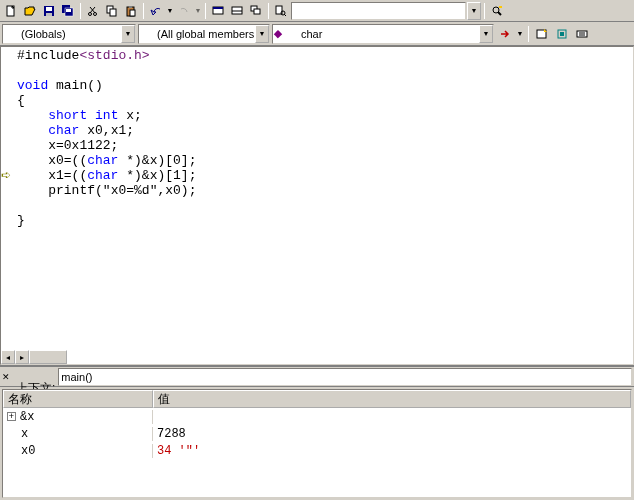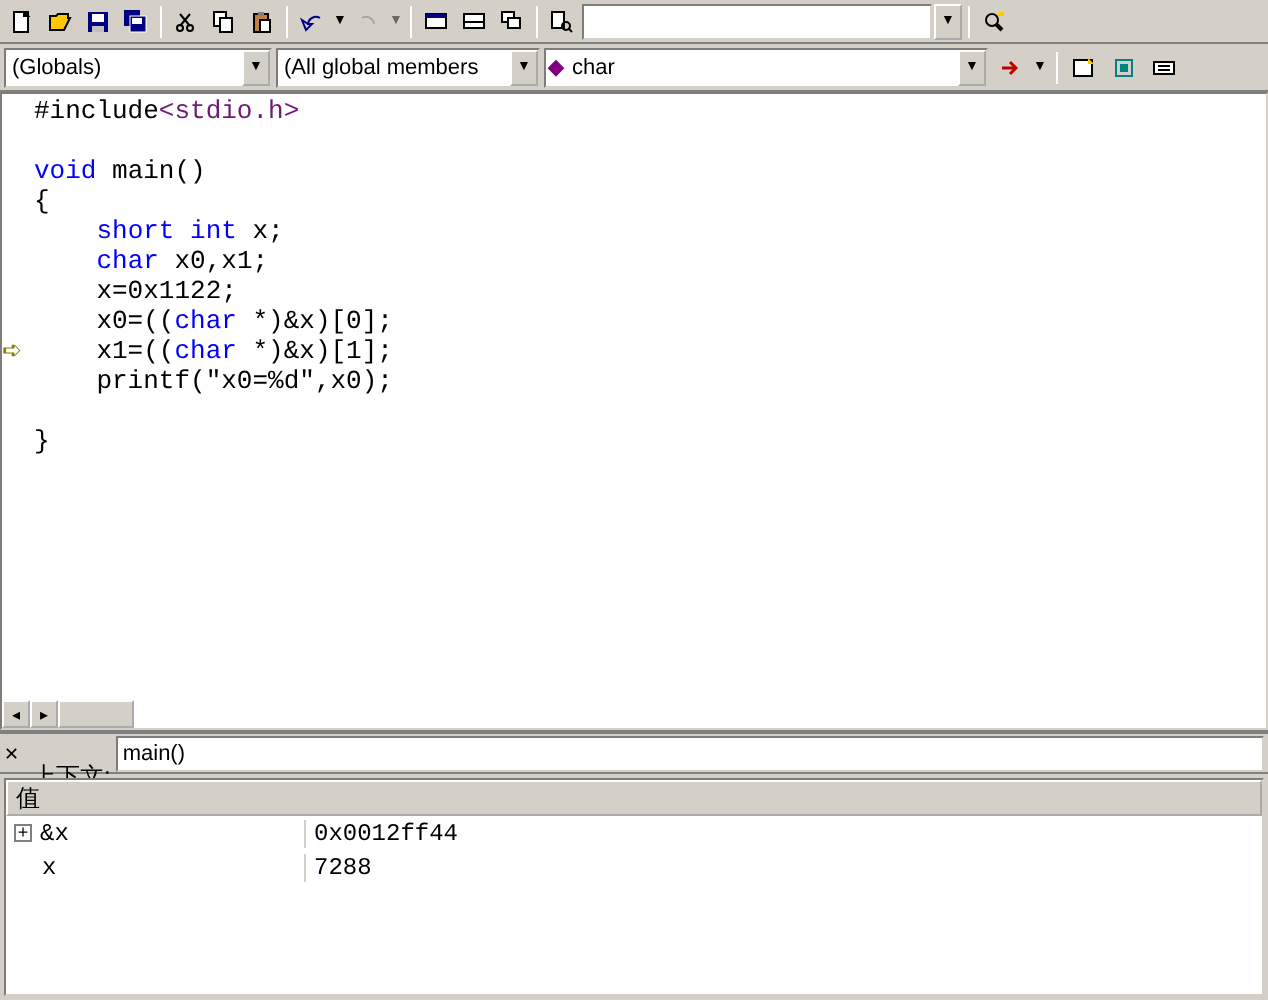--- a/index.html
+++ b/index.html
@@ -64,21 +64,21 @@
       gap: 2px;
     }
     .combo {
       display: flex;
       align-items: center;
       height: 20px;
       border: 1px inset #d4d0c8;
       background: #fff;
     }
     .combo-text {
-      padding: 0 3px;
+      padding: 0 18px;
       background: #fff;
       height: 18px;
       line-height: 18px;
       overflow: hidden;
       white-space: nowrap;
     }
     .combo-arrow {
       width: 14px;
       height: 18px;
       background: #d4d0c8;
@@ -384,31 +384,37 @@
 </div>
 
 <div class="watch-panel" style="height:135px">
   <div class="watch-header">
     <span class="close-x">✕</span>
     <span class="ctx-label">上下文:</span>
     <input class="combo-input" style="flex: 1 1 0%; height: 18px;" value="main()">
   </div>
   <div class="watch-table">
     <div class="watch-head-row">
+      <div class="watch-head-cell" style="width:150px">名称</div>
       <div class="watch-head-cell" style="flex:1">值</div>
     </div>
     <div id="watch-rows">
         <div class="watch-row">
           <div class="watch-name-cell">
             <span class="expand-box">+</span>
             <span>&amp;x</span>
           </div>
-          <div class="watch-val-cell">0x0012ff44</div>
         </div>
         <div class="watch-row">
           <div class="watch-name-cell indent1">
             <span>x</span>
           </div>
           <div class="watch-val-cell">7288</div>
         </div>
+        <div class="watch-row">
+          <div class="watch-name-cell indent1">
+            <span>x0</span>
+          </div>
+          <div class="watch-val-cell red">34 '"'</div>
+        </div>
       </div>
   </div>
 </div>
 
 </body></html>

